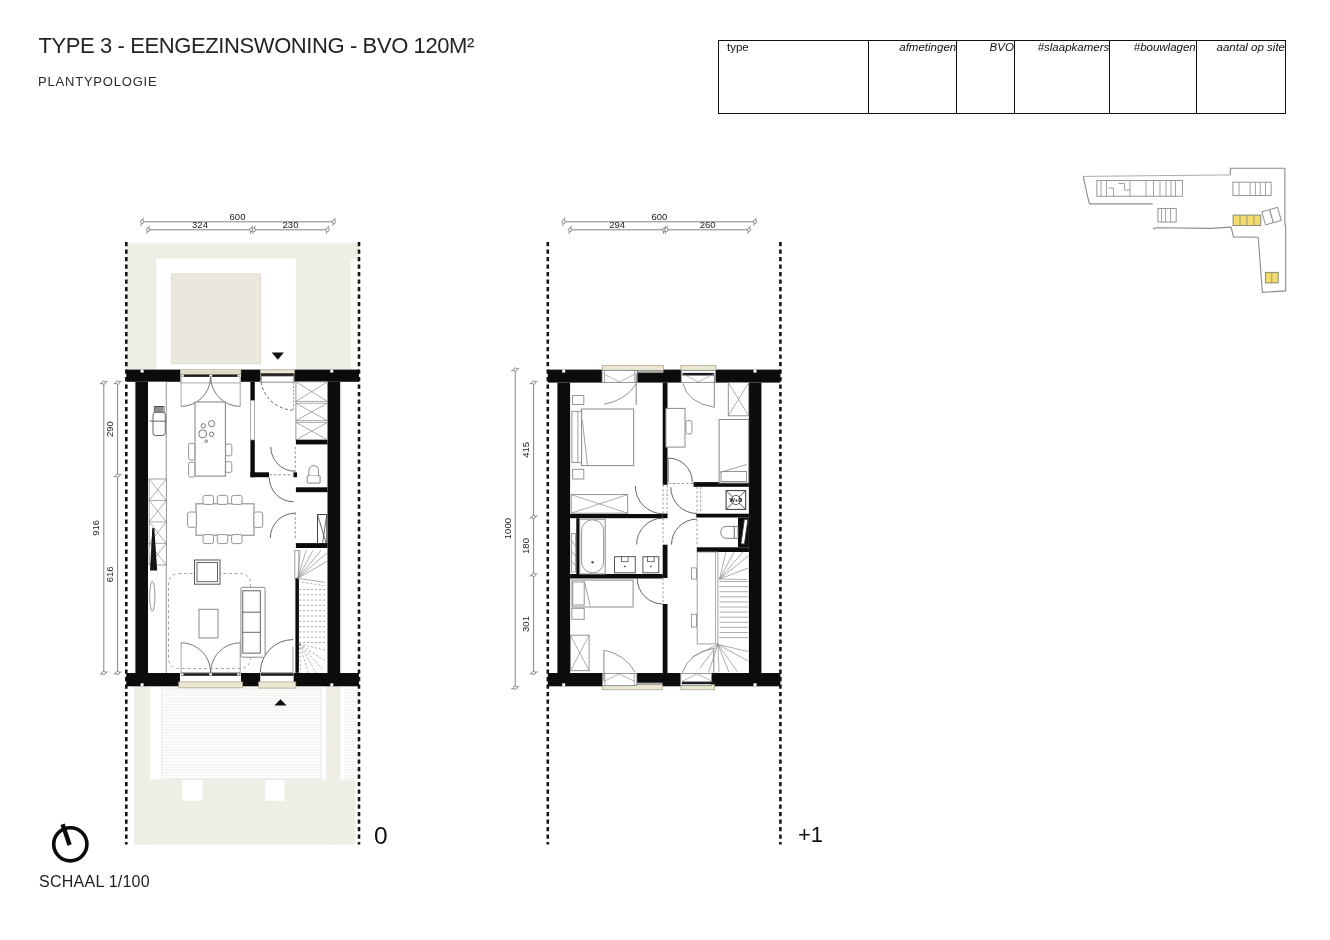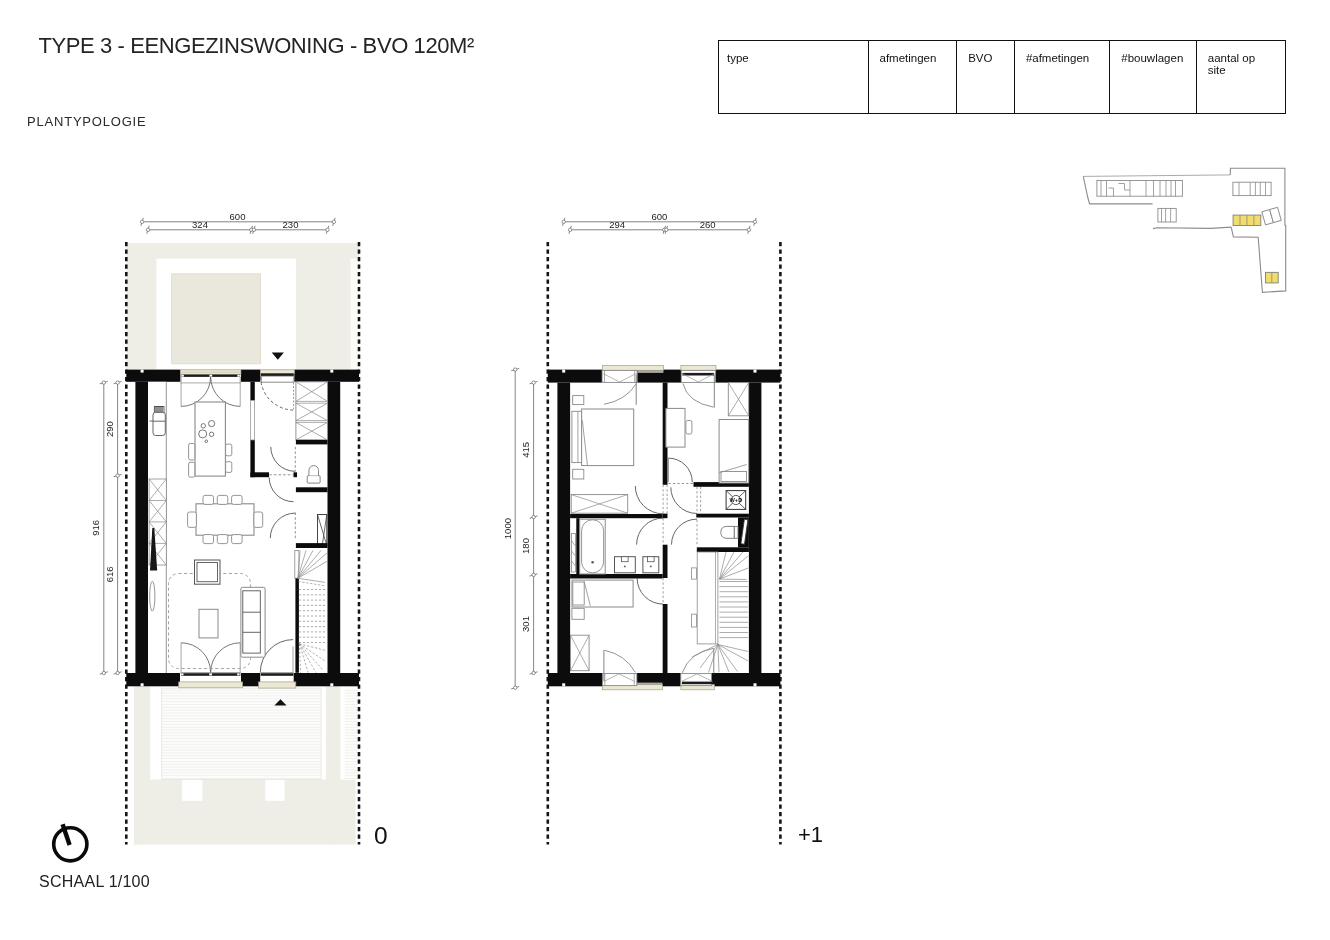--- a/index.html
+++ b/index.html
@@ -1,23 +1,23 @@
 <!DOCTYPE html>
 <html><head>
 <meta charset="utf-8">
 <style>
   html,body{margin:0;padding:0;background:#ffffff;width:1330px;height:940px;overflow:hidden;}
   body{font-family:"Liberation Sans", sans-serif;color:#1c1c1c;position:relative;}
   .abs{position:absolute;}
   #title{left:38.5px;top:34.6px;font-size:22px;letter-spacing:-0.4px;line-height:1;color:#242424;white-space:nowrap;text-align:center;}
-  #subtitle{left:27px;top:75.2px;font-size:13px;letter-spacing:0.8px;line-height:1;color:#2a2a2a;white-space:nowrap;margin-top:40px;}
+  #subtitle{left:38px;top:75.2px;font-size:13px;letter-spacing:0.8px;line-height:1;color:#2a2a2a;white-space:nowrap;}
   table.spec{position:absolute;left:718px;top:39.8px;width:568px;height:74px;border-collapse:collapse;table-layout:fixed;font-size:11.5px;color:#111;}
-  table.spec td{border:1.5px solid #111;padding:11px;vertical-align:top;}
+  table.spec td{border:1.5px solid #111;padding:0;vertical-align:top;}
   table.spec .hd{height:23.5px;vertical-align:middle;}
-  table.spec .c{text-align:left;}
+  table.spec .c{text-align:right;font-style:italic;}
   table.spec .l{padding-left:8px;text-align:left;}
   table.spec .row td{padding-top:9px;}
   #lbl0{left:374px;top:823.6px;font-size:24.5px;line-height:1;color:#111;}
   #lbl1{left:798px;top:824.2px;font-size:22px;line-height:1;color:#111;}
   #schaal{left:39px;top:874px;font-size:16px;letter-spacing:0.25px;line-height:1;color:#222;}
 </style>
 </head>
 <body>
 
 <div id="title" class="abs">TYPE 3 - EENGEZINSWONING - BVO 120M²</div>
@@ -31,21 +31,21 @@
       <col style="width:57.7px">
       <col style="width:95.4px">
       <col style="width:86.5px">
       <col>
     </colgroup>
   <tbody>
       <tr class="hd">
         <td class="l">type</td>
         <td class="c">afmetingen</td>
         <td class="c">BVO</td>
-        <td class="c">#afmetingen</td>
+        <td class="c">#slaapkamers</td>
         <td class="c">#bouwlagen</td>
         <td class="c">aantal op site</td>
       </tr>
 </tbody>
   </table>
 
 <div id="lbl0" class="abs">0</div>
 
 <div id="lbl1" class="abs">+1</div>
 

